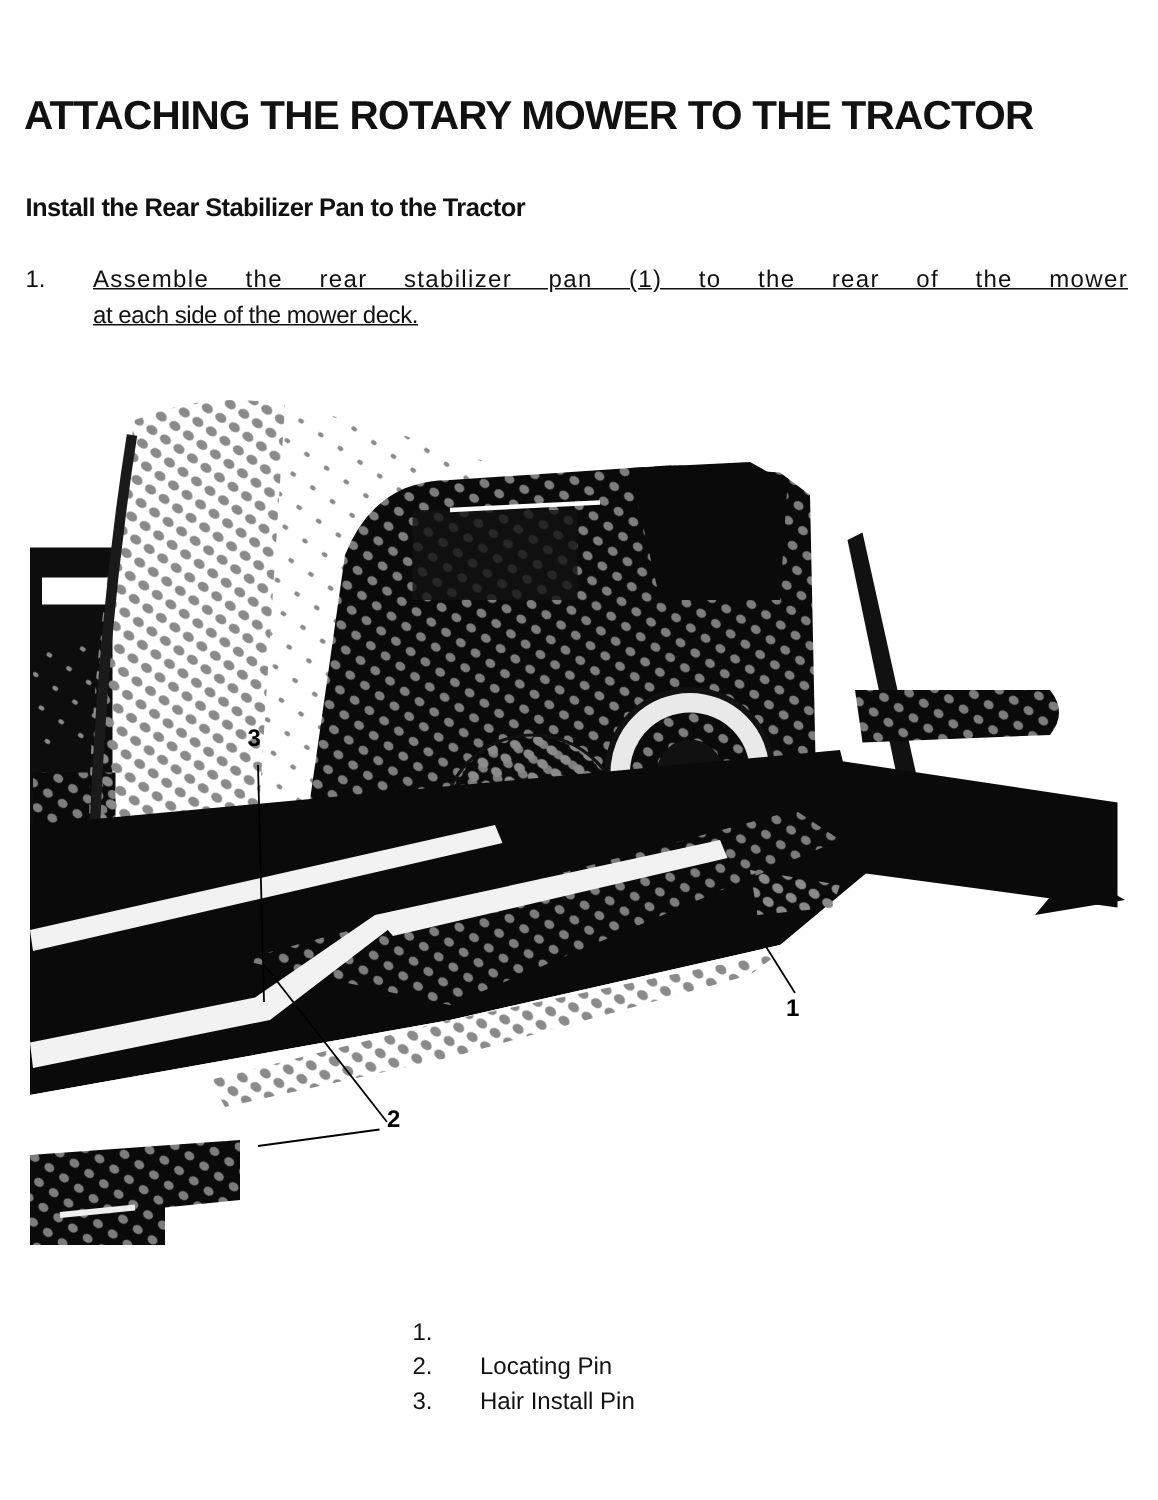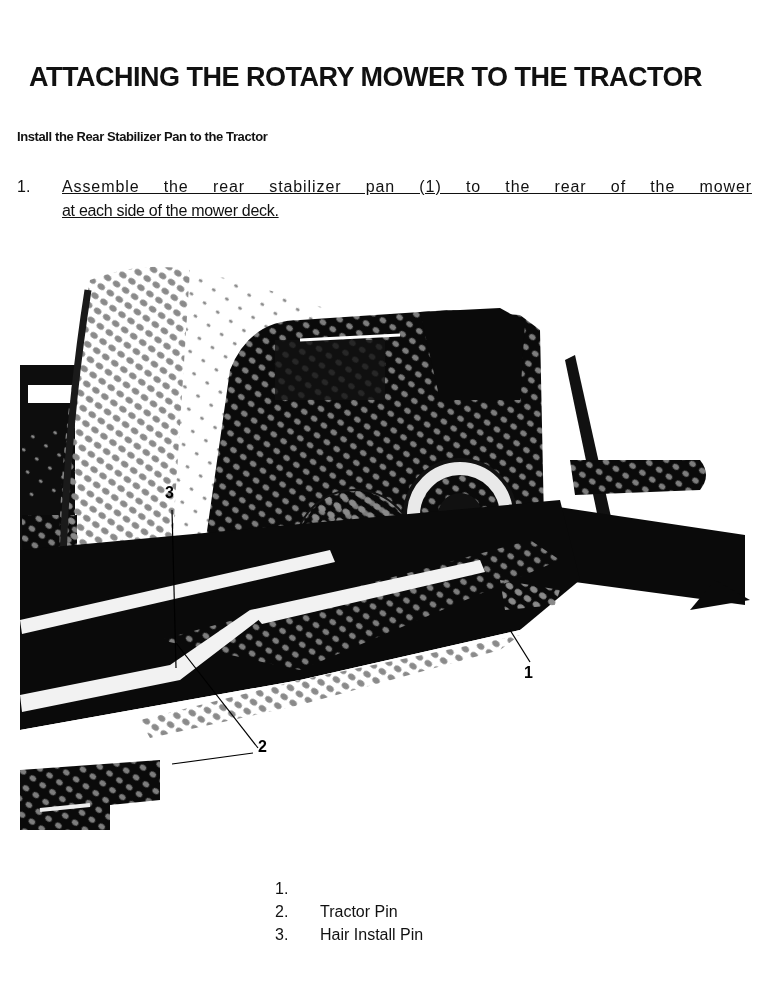--- a/index.html
+++ b/index.html
@@ -1,25 +1,25 @@
 <!DOCTYPE html>
 <html><head>
   <meta charset="utf-8">
   <style>
     html, body { margin: 0; padding: 0; background: #ffffff; }
     body { width: 772px; height: 1000px; position: relative; overflow: hidden; color: #111; }
     .page-title {
-      position: absolute; left: 29px; top: 62px; width: 730px;
+      position: absolute; left: 16px; top: 62px; width: 730px;
       font-family: "Liberation Sans", sans-serif; font-weight: bold;
       font-size: 27px; letter-spacing: -0.5px; color: #111; white-space: nowrap;
     }
     .section-heading {
       position: absolute; left: 17px; top: 129px;
       font-family: "Liberation Sans", sans-serif; font-weight: bold;
-      font-size: 13px; letter-spacing: -0.4px; color: #111;
+      font-size: 17px; letter-spacing: -0.4px; color: #111;
     }
     .step {
       position: absolute; left: 17px; top: 175px; width: 735px;
       font-family: "Liberation Sans", sans-serif; font-size: 16px; line-height: 24px; color: #111;
     }
     .step-num { position: absolute; left: 0; top: 0; }
     .step-text { position: absolute; left: 45px; top: 0; width: 690px; text-align: justify; text-align-last: left; text-decoration: underline; }
     .step-text .l1, .step-text .l2 { display: block; letter-spacing: 0.9px; word-spacing: 4px; text-align: justify; text-align-last: justify; }
     .step-text .l3 { display: block; letter-spacing: -0.3px; }
     .figure { position: absolute; left: 0; top: 250px; width: 772px; height: 600px; }
@@ -115,19 +115,19 @@
   <span class="callout" style="left:524px; top:414px;">1</span>
   <span class="callout" style="left:258px; top:488px;">2</span>
 </div>
 
 <div class="legend">
   <div class="legend-row">
     <span class="legend-num">1.</span>
   </div>
   <div class="legend-row">
     <span class="legend-num">2.</span>
-    <span class="legend-label">Tractor Pin</span>
+    <span class="legend-label">Locating Pin</span>
   </div>
   <div class="legend-row">
     <span class="legend-num">3.</span>
     <span class="legend-label">Hair Install Pin</span>
   </div>
 </div>
 
 </body></html>

